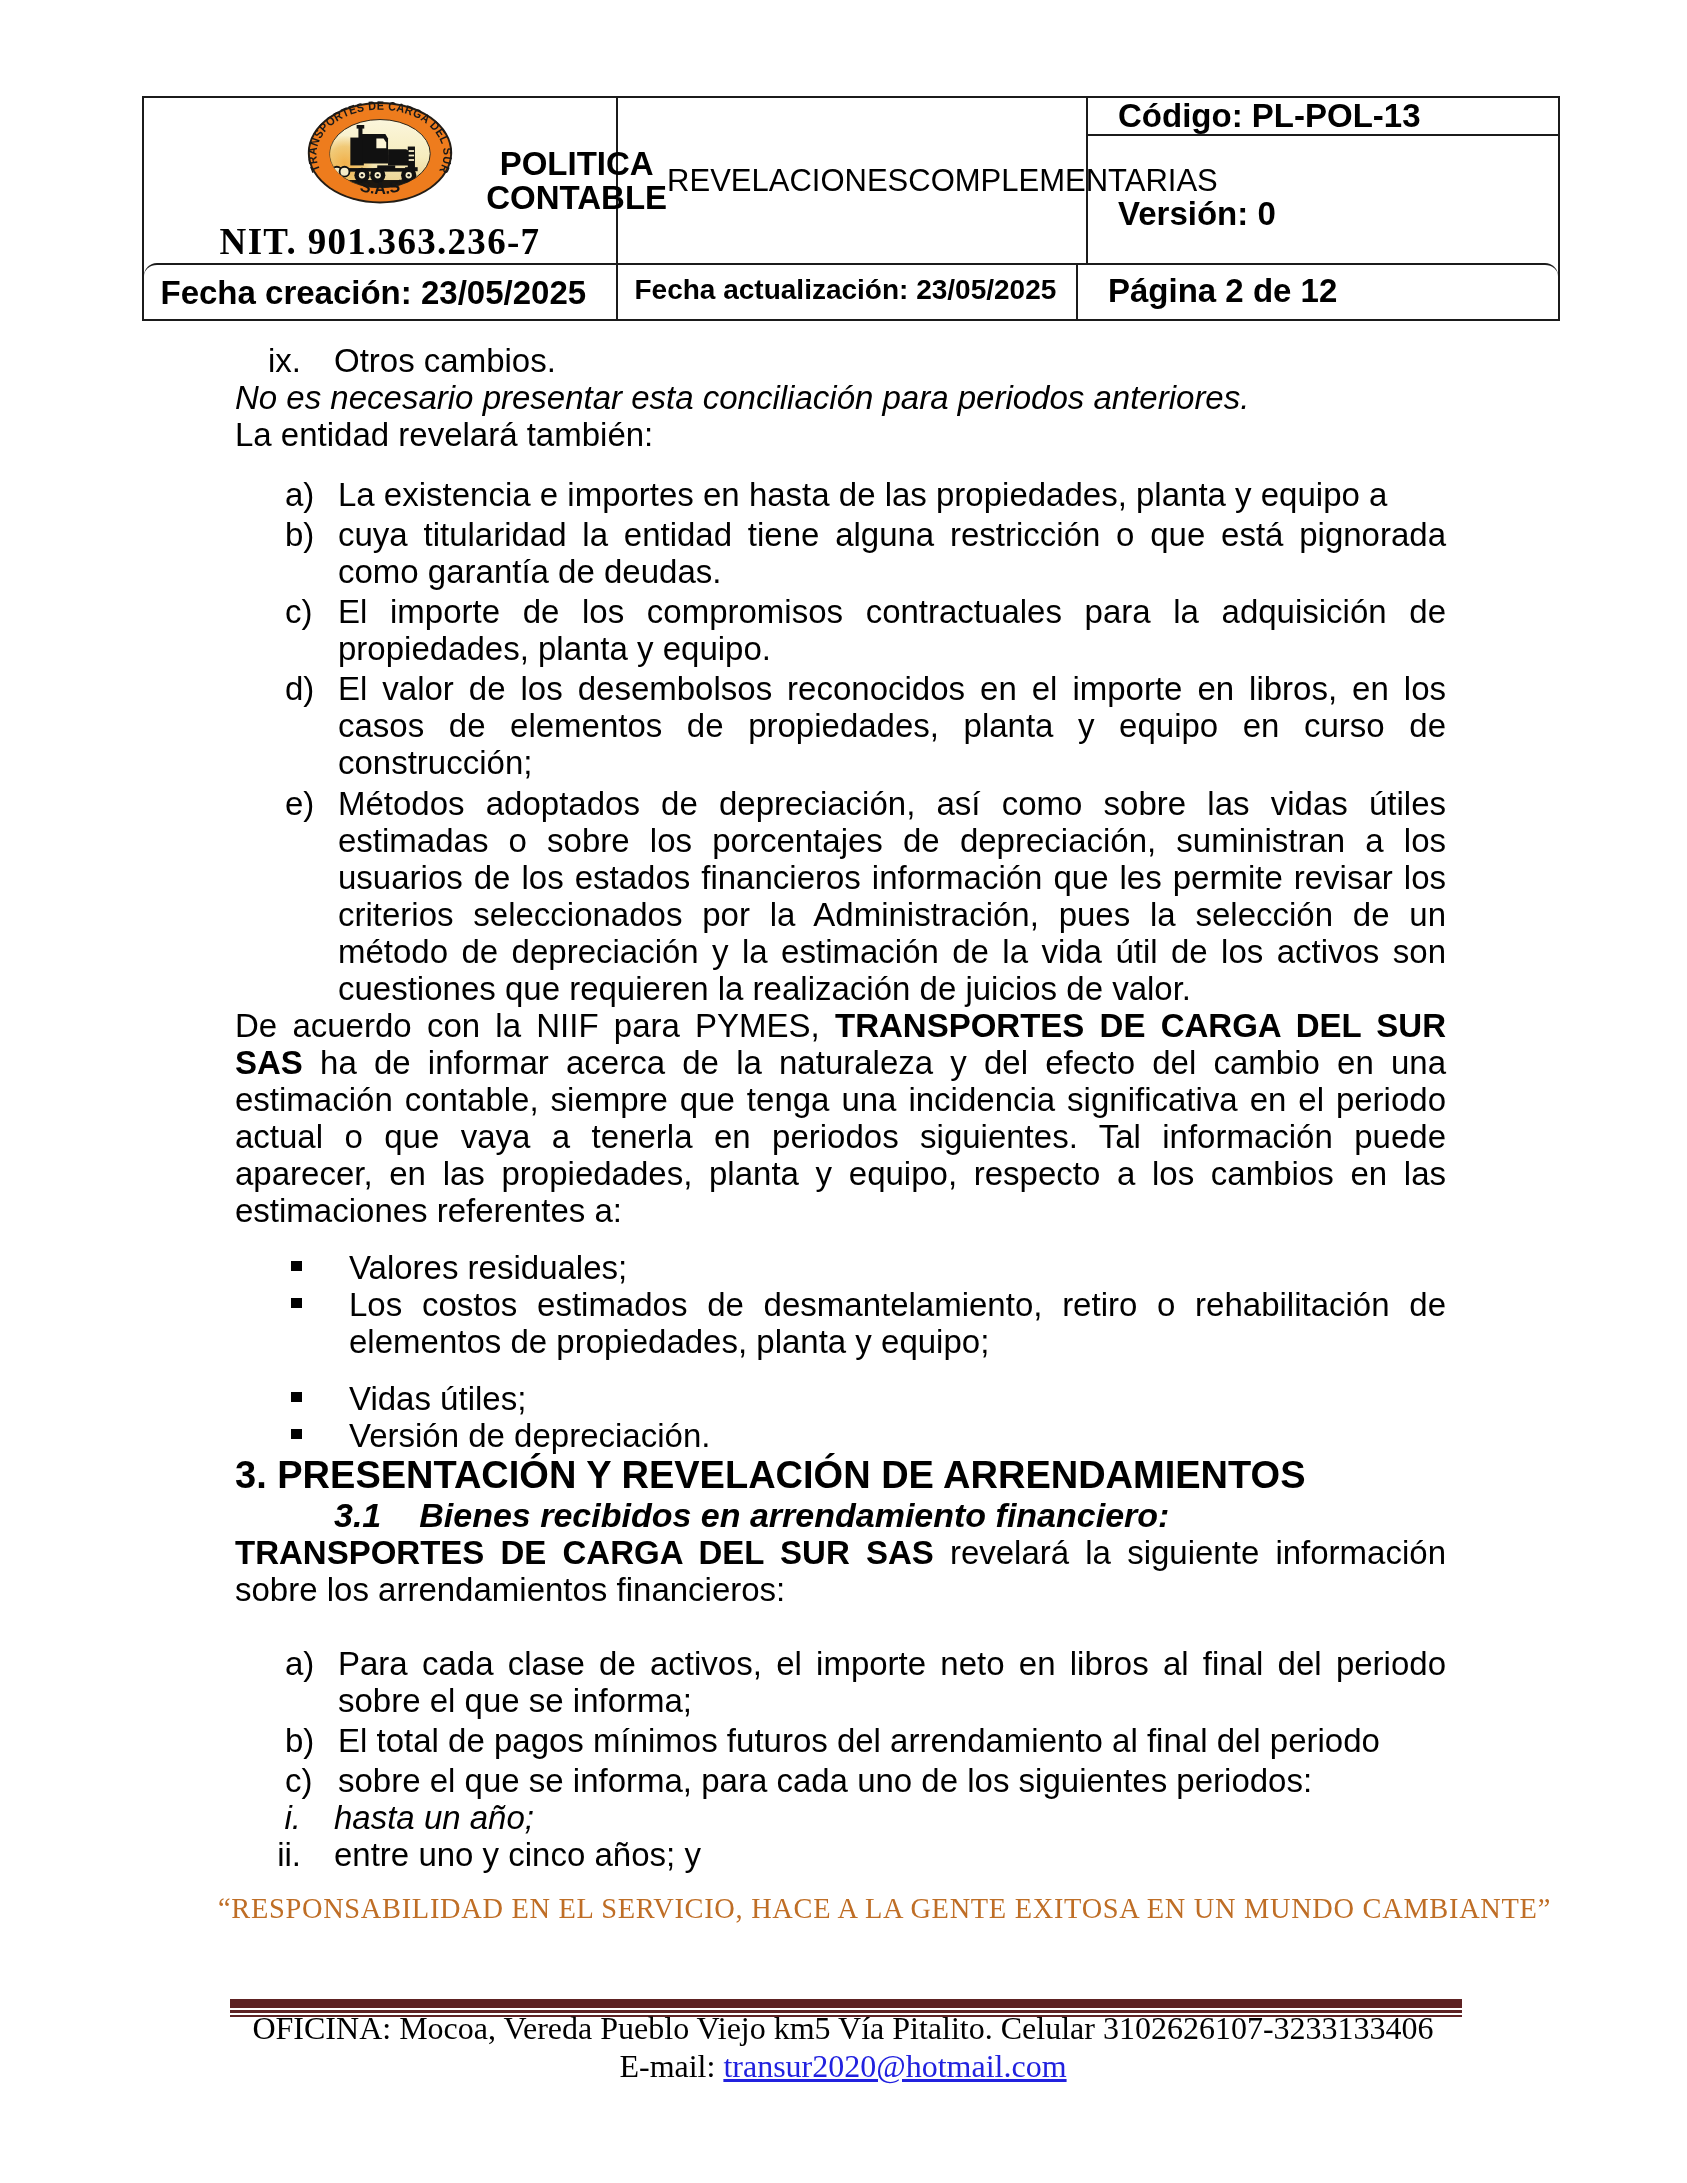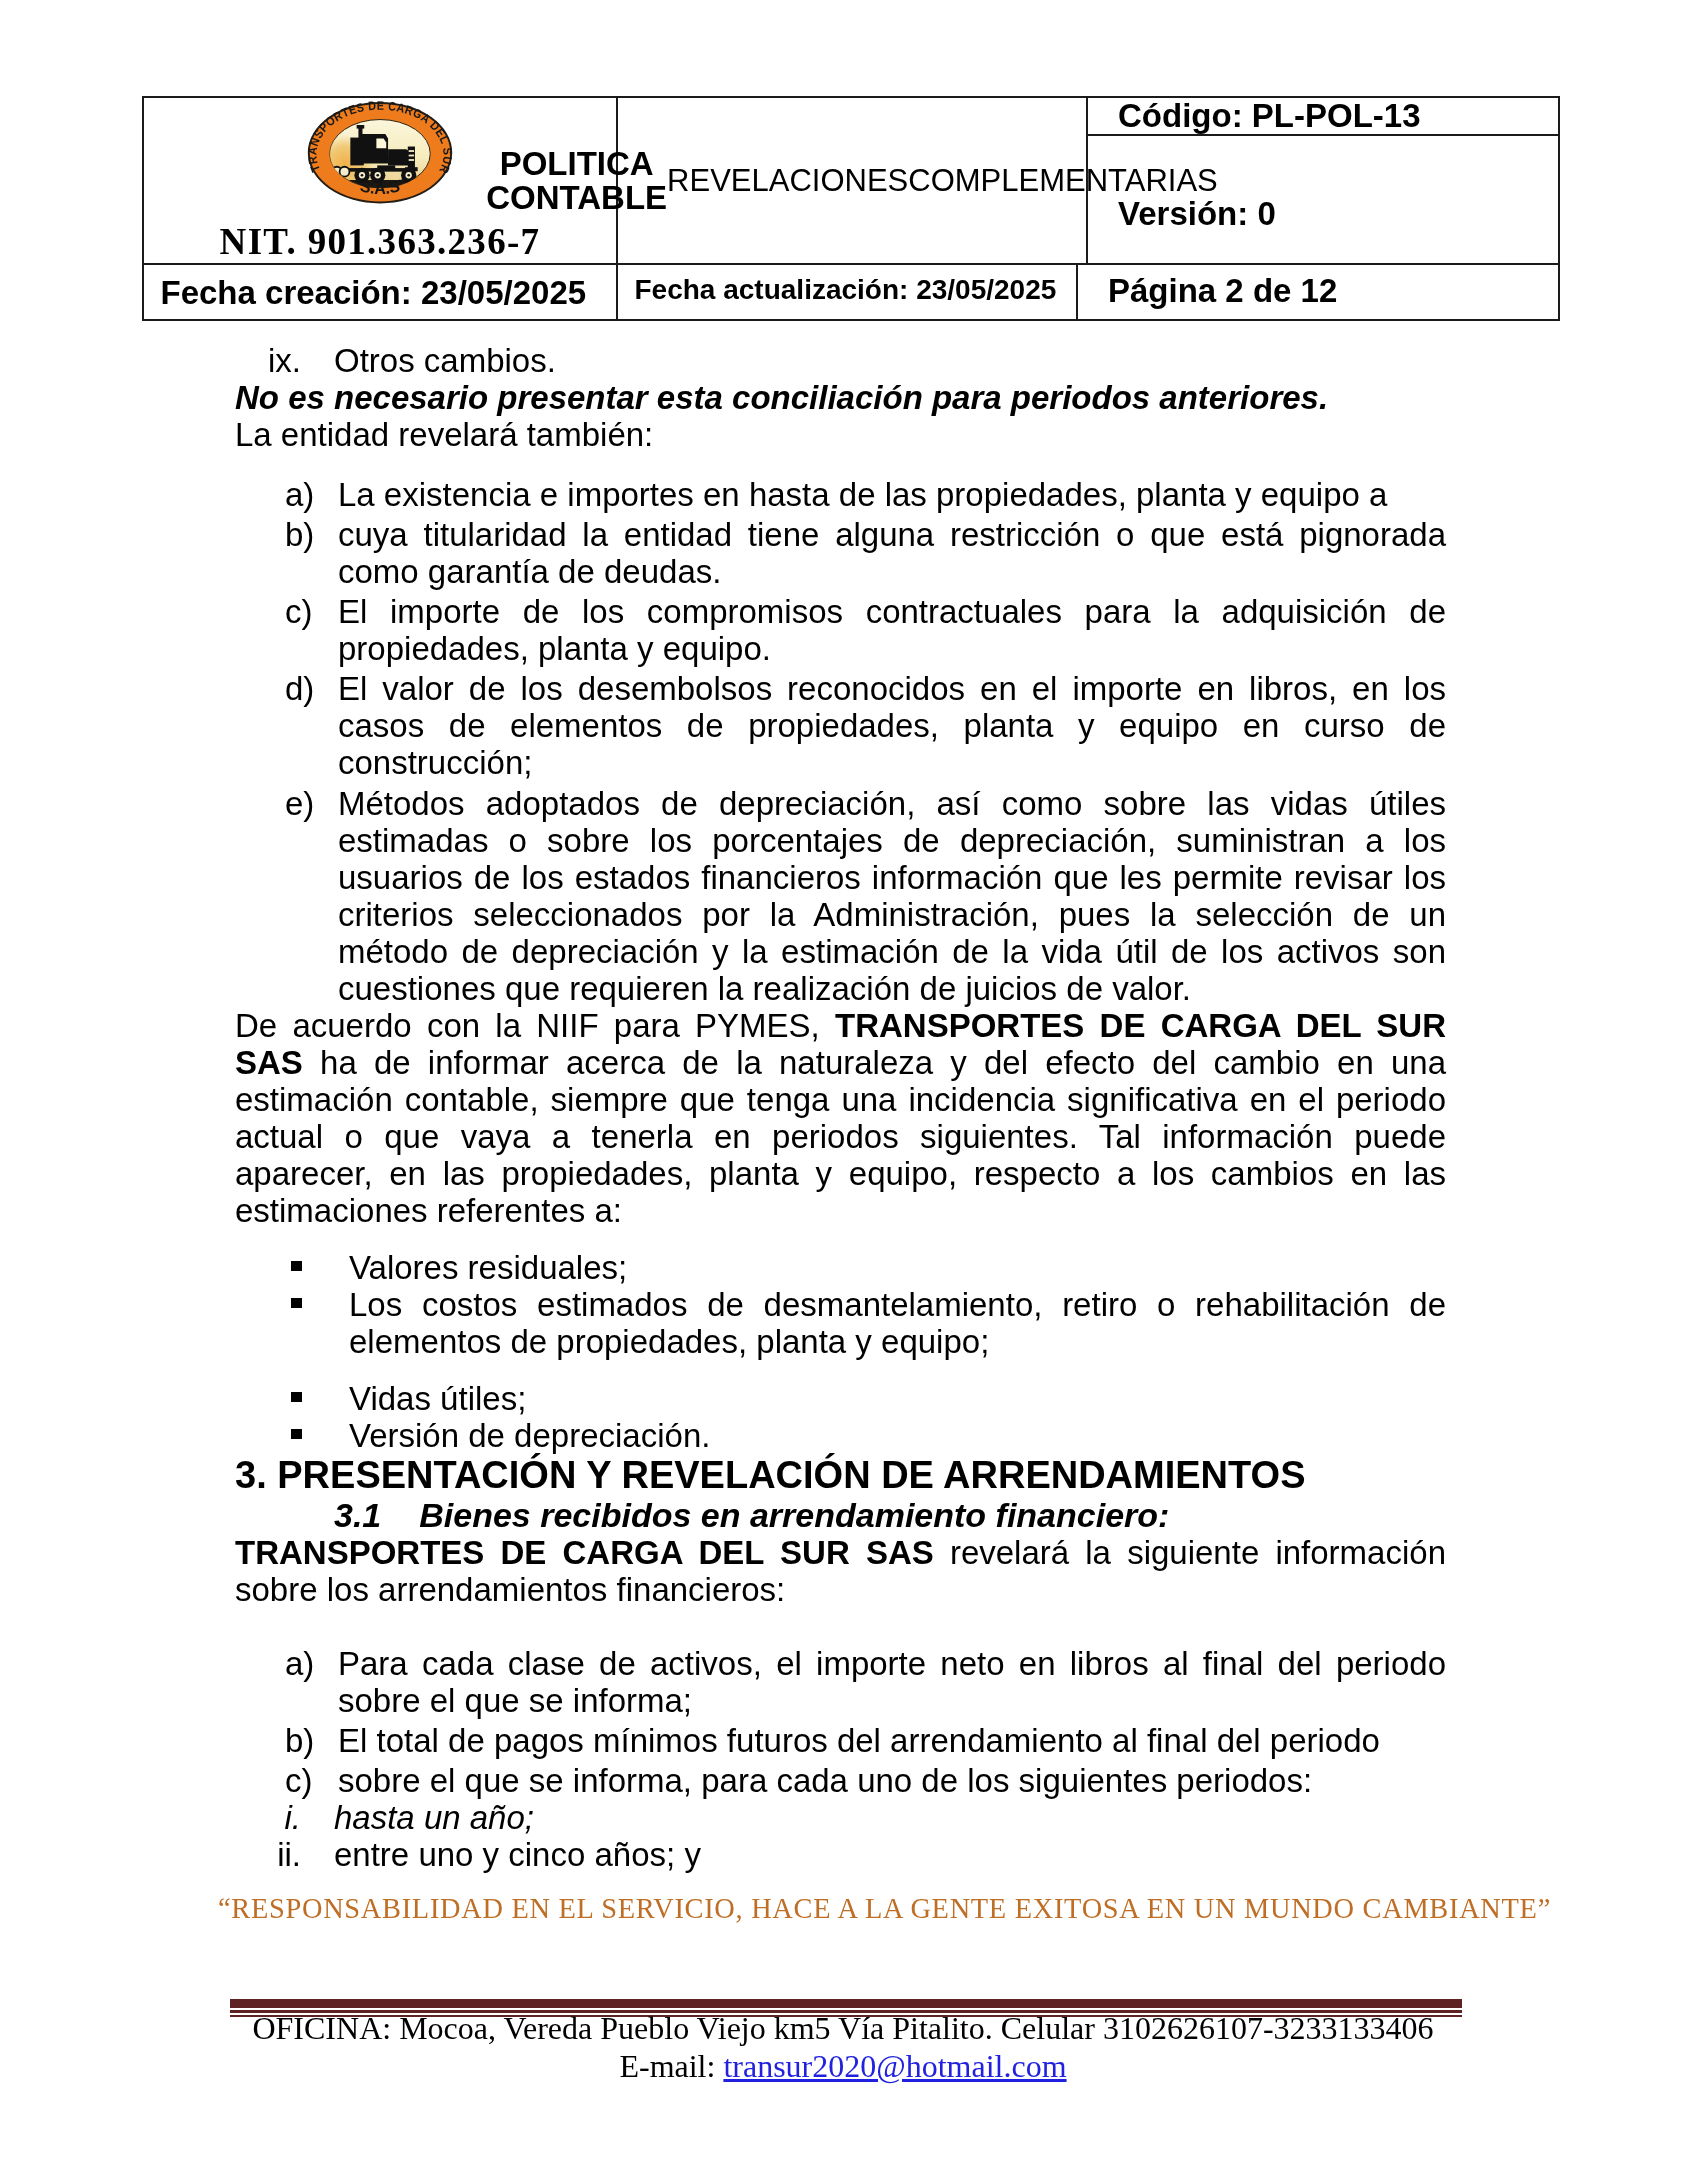--- a/index.html
+++ b/index.html
@@ -3,21 +3,21 @@
 <meta charset="utf-8">
 <style>
   html,body{margin:0;padding:0;background:#ffffff;}
   .page{position:relative;width:1687px;height:2183px;background:#ffffff;overflow:hidden;
         font-family:"Liberation Sans",sans-serif;color:#000;}
   *{box-sizing:border-box;}
 
   
   .htable{position:absolute;left:142px;top:96px;width:1418px;border:2.6px solid #1b1b1b;}
   .hrow1{display:flex;height:165px;}
-  .hrow2{display:flex;height:56px;border-top:2.6px solid #1b1b1b;}
+  .hrow2{display:flex;height:56px;border-top:2.6px solid #1b1b1b;border-radius:13px;}
   .logo-cell{width:474px;border-right:2.6px solid #1b1b1b;display:flex;flex-direction:column;
              align-items:center;justify-content:center;padding-top:2.6px;}
   .nit{font-family:"Liberation Serif",serif;font-weight:bold;font-size:37px;letter-spacing:1.3px;margin-top:16px;}
   .title-cell{width:470px;border-right:2.6px solid #1b1b1b;display:flex;flex-direction:row;
               align-items:center;justify-content:center;text-align:center;}
   .title-main{font-weight:bold;font-size:33px;line-height:34px;}
   .title-sub{font-weight:normal;font-size:31px;line-height:33px;}
   .right-cell{flex:1;display:flex;flex-direction:column;gap:34px;}
   .codigo-cell{height:38px;border-bottom:2.6px solid #1b1b1b;font-weight:bold;font-size:33px;
                line-height:36px;padding-left:30px;overflow:hidden;}
@@ -25,21 +25,21 @@
   .fecha1{width:474px;border-right:2.6px solid #1b1b1b;font-weight:bold;font-size:33px;padding:9.3px 0 0 16.5px;}
   .fecha2{width:460px;border-right:2.6px solid #1b1b1b;font-weight:bold;font-size:28px;padding:9.3px 0 0 16.5px;}
   .pagina-cell{flex:1;font-weight:bold;font-size:33px;padding:6.6px 0 0 30px;}
 
   
   .content{position:absolute;left:235px;top:342px;width:1211px;font-size:33px;line-height:37px;
            text-align:justify;}
   .content p{margin:0;}
   .li-roman{position:relative;padding-left:99px;text-align:left;}
   .roman-marker{position:absolute;left:0;top:0;width:66px;text-align:right;}
-  .p-noes{margin-top:24.5px;font-weight:bold;font-style:italic;text-align:left;}
+  .p-noes{margin-top:24.5px;font-weight:normal;font-style:italic;text-align:left;}
   .p-entidad{margin-top:22.5px;text-align:left;}
   .list-alpha{margin-top:22.5px;}
   .li-alpha{position:relative;padding-left:103px;}
   .li-alpha + .li-alpha{margin-top:3.3px;}
   .alpha-marker{position:absolute;left:50px;top:0;}
   .p-deacuerdo{margin-top:9.3px;}
   .bullets{margin-top:20px;}
   .li-bullet{position:relative;padding-left:114px;}
   .li-bullet.gap-before{margin-top:20px;}
   .bullet-square{position:absolute;left:56px;top:12px;width:10.6px;height:10.6px;background:#000;}

